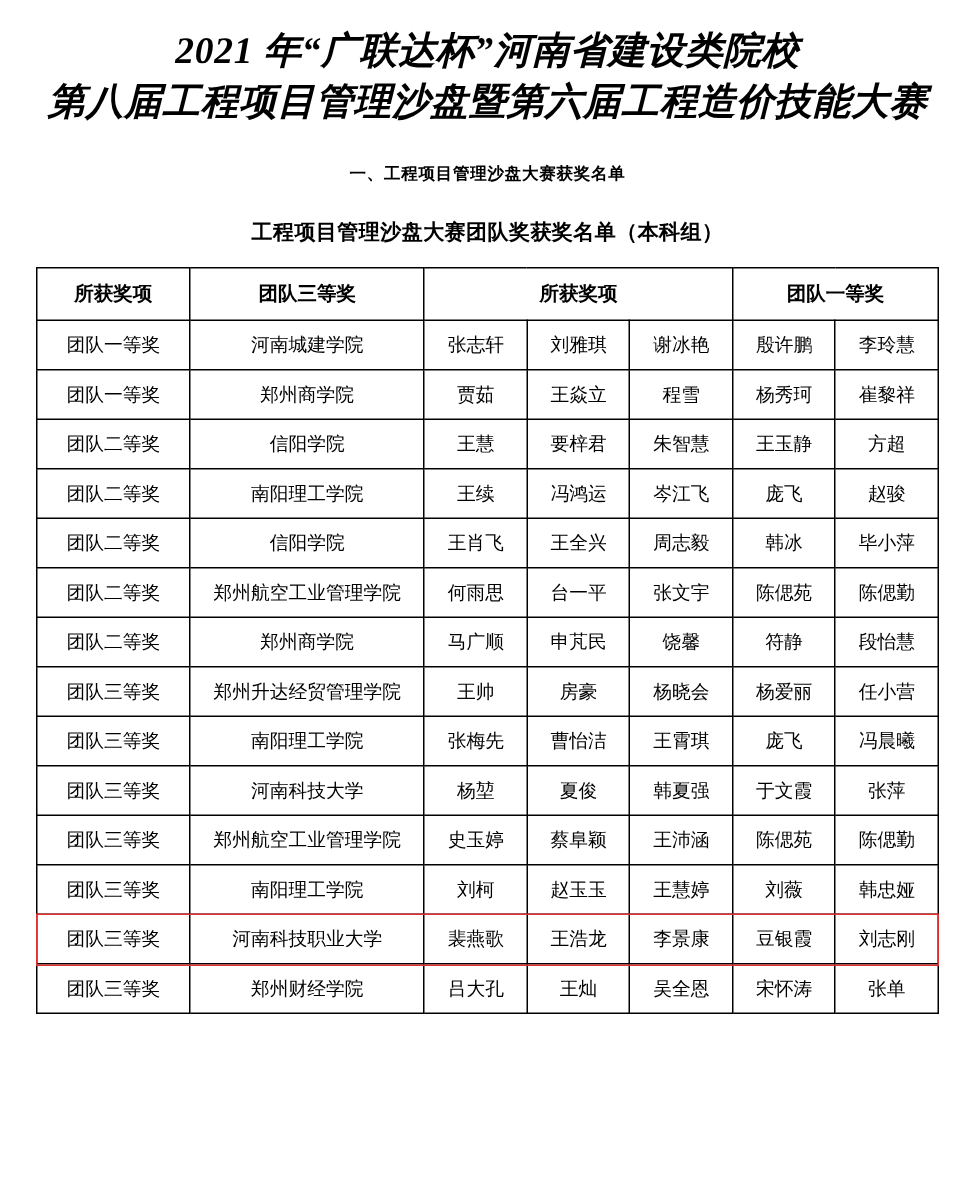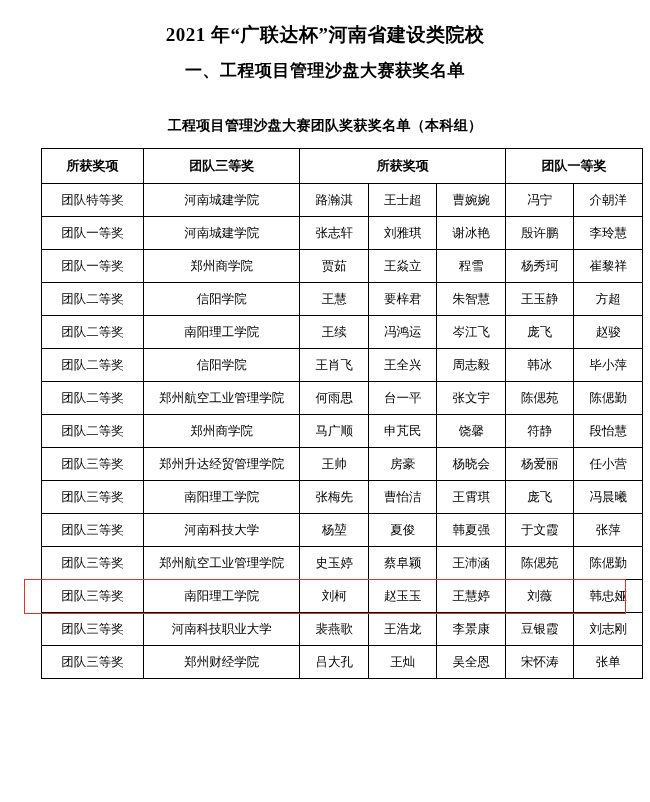--- a/index.html
+++ b/index.html
@@ -16,47 +16,48 @@
   .page {
     width: 650px;
     box-sizing: border-box;
     padding: 10px 24px 0 24px;
   }
   .title-block {
     text-align: center;
     margin-top: 8px;
   }
   .title-line {
-    font-size: 19px;
+    font-size: 25px;
     font-weight: bold;
     line-height: 34px;
     letter-spacing: 0.5px;
+    font-style: italic;
   }
   .section-title {
     text-align: center;
-    font-size: 17px;
-    font-weight: bold;
-    margin-top: 4px;
+    font-size: 11px;
+    font-weight: bold;
+    margin-top: 16px;
     line-height: 30px;
     letter-spacing: 0.5px;
+    font-family: Liberation Mono, monospace;
   }
   .sub-title {
     text-align: center;
     font-size: 14px;
     font-weight: bold;
-    margin-top: 28px;
+    margin-top: 12px;
     margin-bottom: 10px;
     line-height: 24px;
     letter-spacing: 0.3px;
   }
   table.award-table {
     border-collapse: collapse;
     width: 100%;
     table-layout: fixed;
-    margin-left: 17px;
   }
   table.award-table th,
   table.award-table td {
     border: 1px solid #000000;
     text-align: center;
     vertical-align: middle;
     font-size: 12.5px;
     height: 32px;
     padding: 0 2px;
     white-space: nowrap;
@@ -90,20 +91,21 @@
     box-sizing: border-box;
   }
 </style>
 </head>
 <body>
 
 <div class="page">
 
   <div class="title-block">
     <div class="title-line">2021 年“广联达杯”河南省建设类院校</div>
+    <div class="title-line">第八届工程项目管理沙盘暨第六届工程造价技能大赛</div>
   </div>
 
   <div class="section-title">一、工程项目管理沙盘大赛获奖名单</div>
   <div class="sub-title">工程项目管理沙盘大赛团队奖获奖名单（本科组）</div>
 
   <div class="highlight-wrap">
     <table class="award-table">
       <colgroup>
         <col class="c-award">
         <col class="c-school">
@@ -116,29 +118,20 @@
       <thead>
         <tr>
           <th>所获奖项</th>
           <th>团队三等奖</th>
           <th colspan="3">所获奖项</th>
           <th colspan="2">团队一等奖</th>
         </tr>
       </thead>
       <tbody id="table-body">
           <tr>
-            <td>团队特等奖</td>
-            <td>河南城建学院</td>
-            <td>路瀚淇</td>
-            <td>王士超</td>
-            <td>曹婉婉</td>
-            <td>冯宁</td>
-            <td>介朝洋</td>
-          </tr>
-          <tr>
             <td>团队一等奖</td>
             <td>河南城建学院</td>
             <td>张志轩</td>
             <td>刘雅琪</td>
             <td>谢冰艳</td>
             <td>殷许鹏</td>
             <td>李玲慧</td>
           </tr>
           <tr>
             <td>团队一等奖</td>

